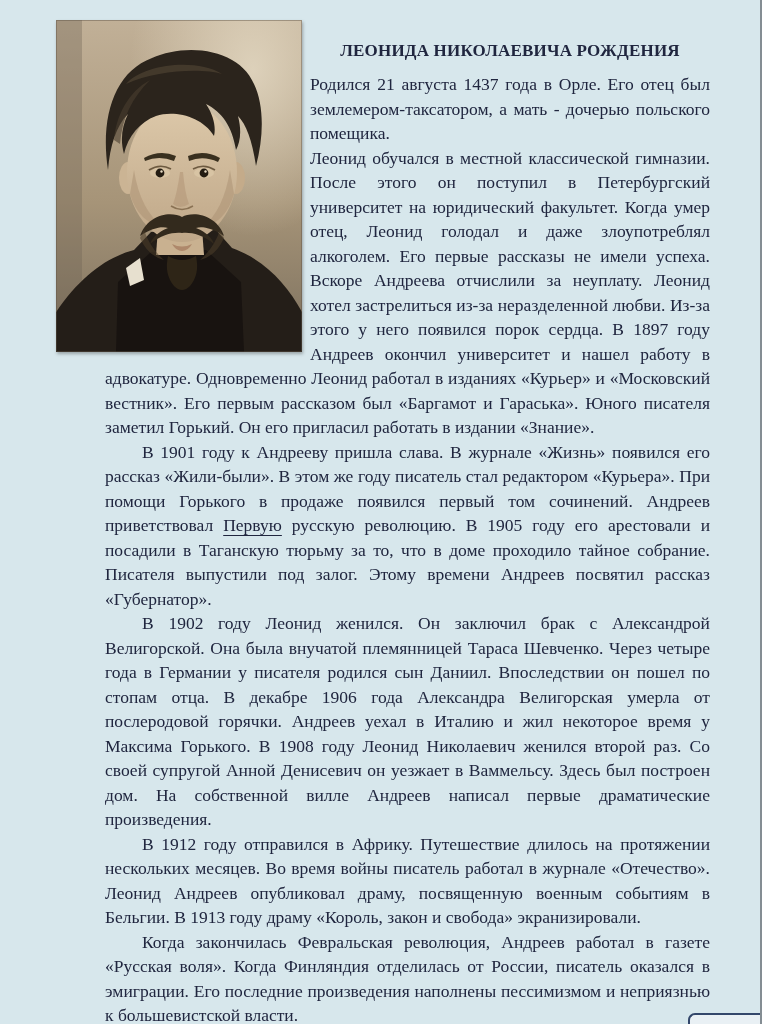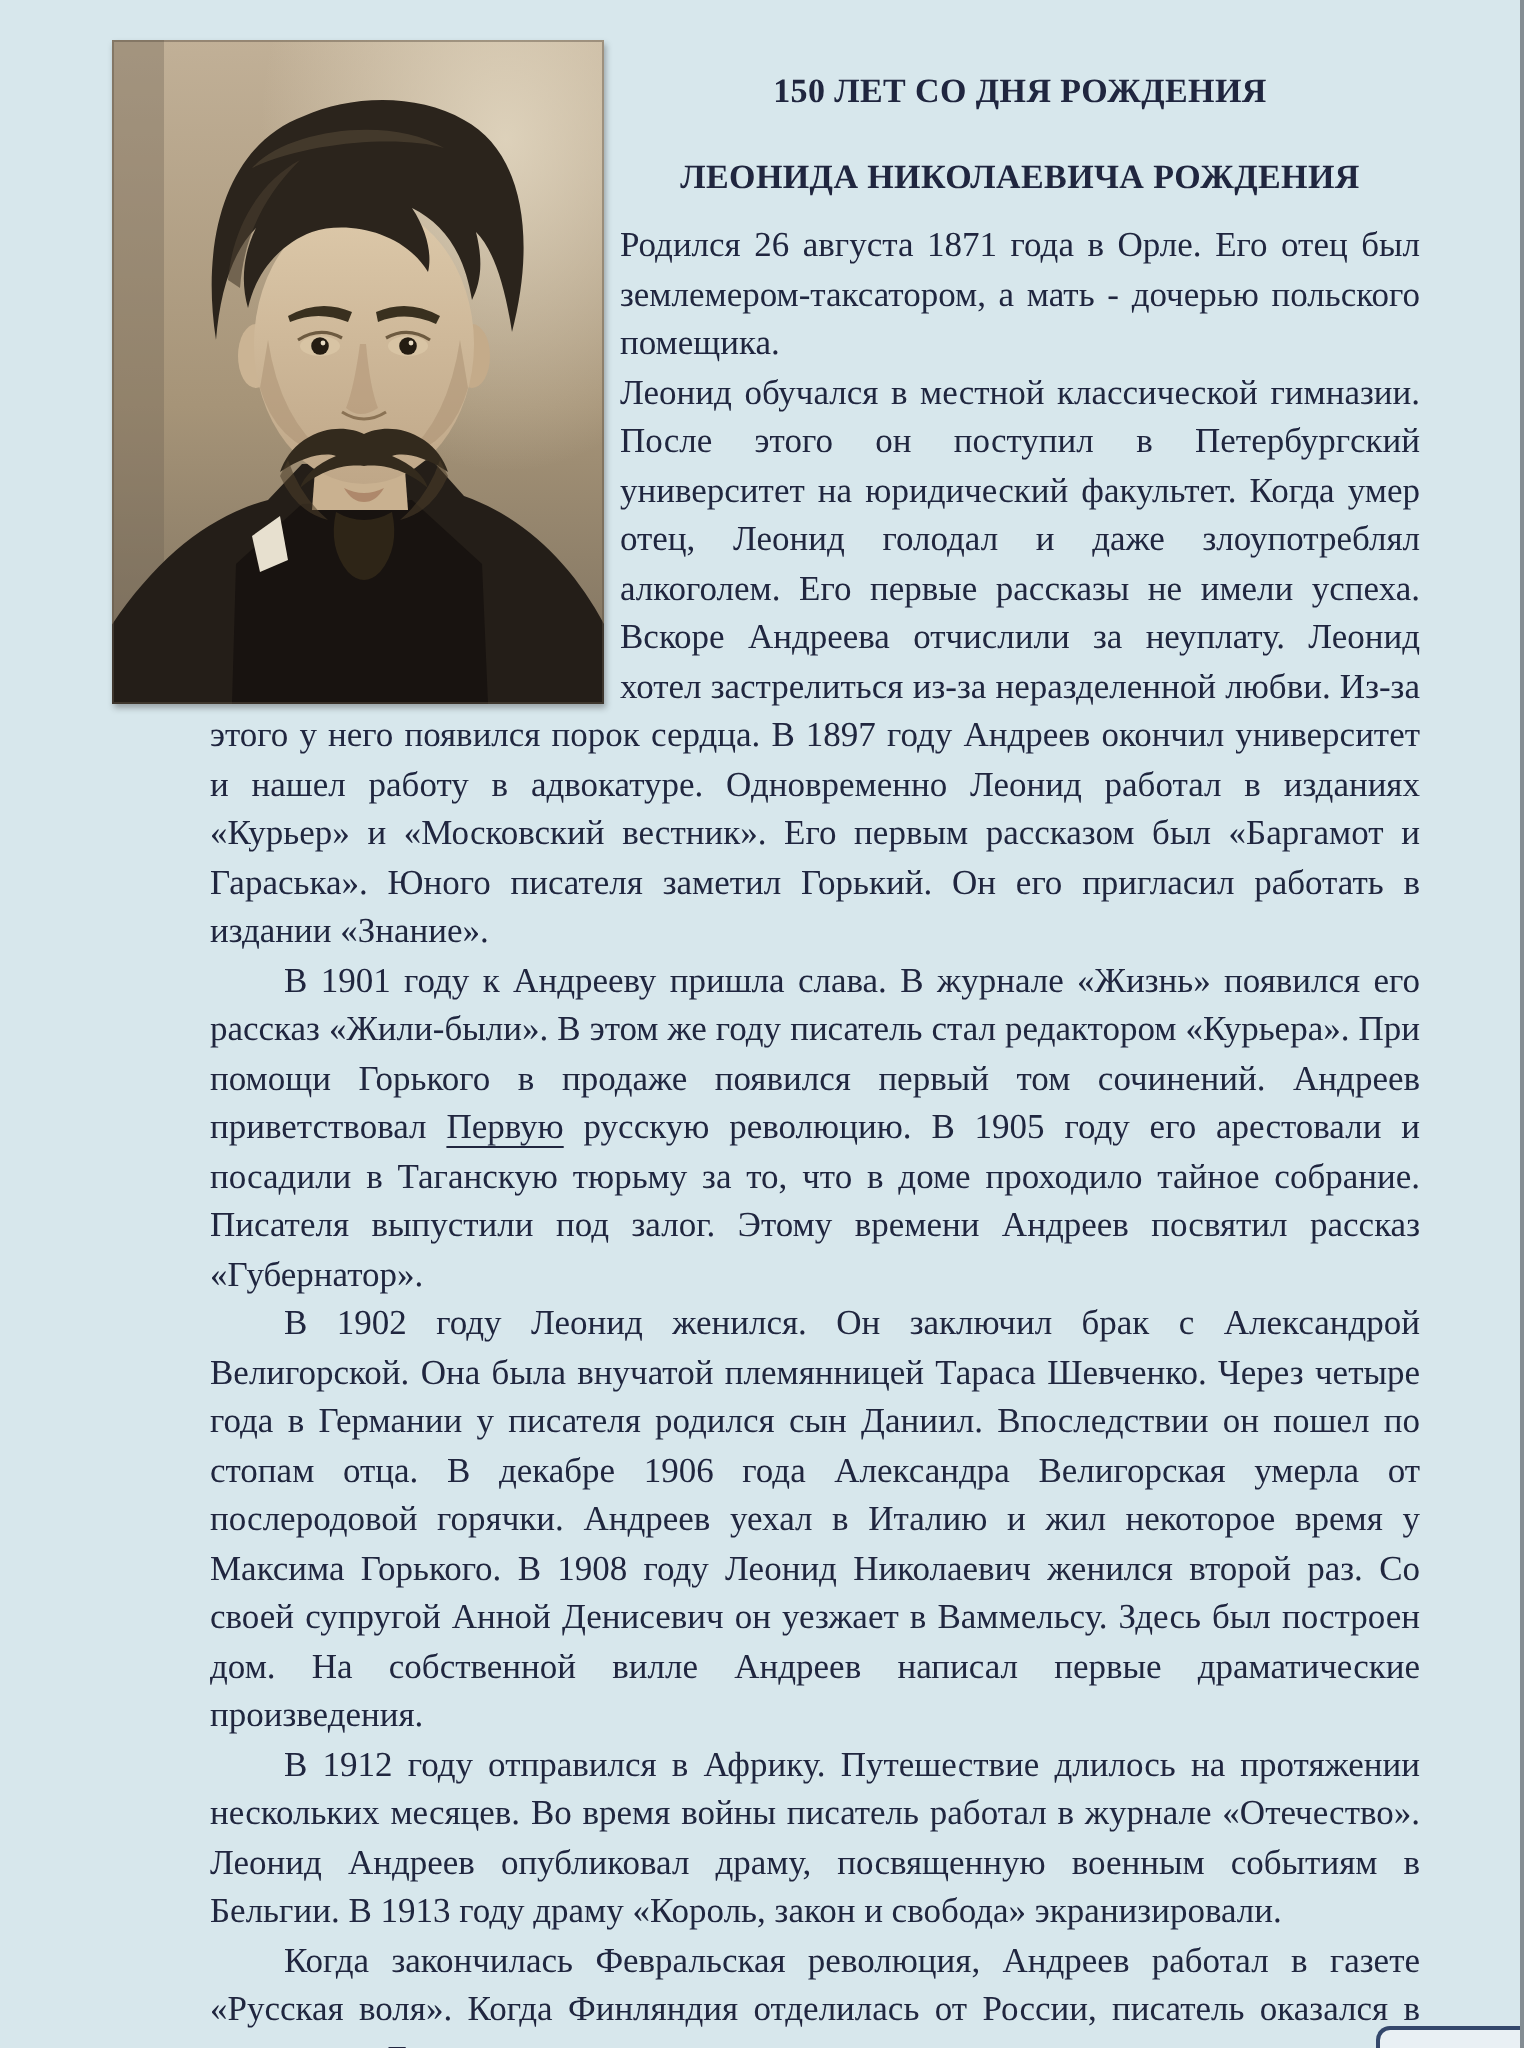--- a/index.html
+++ b/index.html
@@ -139,25 +139,24 @@
       <path d="M116,224 q10,5 20,0 q-4,7 -10,7 q-6,0 -10,-7 z" fill="#a87e62" opacity="0.8"></path>
 
       <path d="M112,236 q14,8 28,0 q4,18 -6,30 q-8,8 -16,0 q-10,-12 -6,-30 z" fill="#2e2517"></path>
       <path d="M88,210 q6,18 20,30 q-16,-4 -24,-22 z" fill="#4d3e29" opacity="0.55"></path>
       <path d="M164,210 q-6,18 -20,30 q16,-4 24,-22 z" fill="#4d3e29" opacity="0.55"></path>
 
       <rect x="0" y="0" width="246" height="332" fill="none" stroke="#5f5546" stroke-opacity="0.45" stroke-width="2"></rect>
     </svg>
   </div>
 
-  <h1 class="t1">150 ЛЕТ СО ДНЯ РОЖДЕНИЯ</h1>
   <h2 class="t2">ЛЕОНИДА НИКОЛАЕВИЧА РОЖДЕНИЯ</h2>
 
   <div class="article">
-    <p class="para">Родился 26 августа 1871 года в Орле. Его отец был землемером-таксатором, а мать - дочерью польского помещика.</p>
+    <p class="para">Родился 21 августа 1437 года в Орле. Его отец был землемером-таксатором, а мать - дочерью польского помещика.</p>
     <p class="para">Леонид обучался в местной классической гимназии. После этого он поступил в Петербургский университет на юридический факультет. Когда умер отец, Леонид голодал и даже злоупотреблял алкоголем. Его первые рассказы не имели успеха. Вскоре Андреева отчислили за неуплату. Леонид хотел застрелиться из-за неразделенной любви. Из-за этого у него появился порок сердца. В 1897 году Андреев окончил университет и нашел работу в адвокатуре. Одновременно Леонид работал в изданиях «Курьер» и «Московский вестник». Его первым рассказом был «Баргамот и Гараська». Юного писателя заметил Горький. Он его пригласил работать в издании «Знание».</p>
     <p class="para indent"><span>В 1901 году к Андрееву пришла слава. В журнале «Жизнь» появился его рассказ «Жили-были». В этом же году писатель стал редактором «Курьера». При помощи Горького в продаже появился первый том сочинений. Андреев приветствовал </span><span class="squiggle">Первую</span><span> русскую революцию. В 1905 году его арестовали и посадили в Таганскую тюрьму за то, что в доме проходило тайное собрание. Писателя выпустили под залог. Этому времени Андреев посвятил рассказ «Губернатор».</span></p>
     <p class="para indent">В 1902 году Леонид женился. Он заключил брак с Александрой Велигорской. Она была внучатой племянницей Тараса Шевченко. Через четыре года в Германии у писателя родился сын Даниил. Впоследствии он пошел по стопам отца. В декабре 1906 года Александра Велигорская умерла от послеродовой горячки. Андреев уехал в Италию и жил некоторое время у Максима Горького. В 1908 году Леонид Николаевич женился второй раз. Со своей супругой Анной Денисевич он уезжает в Ваммельсу. Здесь был построен дом. На собственной вилле Андреев написал первые драматические произведения.</p>
     <p class="para indent">В 1912 году отправился в Африку. Путешествие длилось на протяжении нескольких месяцев. Во время войны писатель работал в журнале «Отечество». Леонид Андреев опубликовал драму, посвященную военным событиям в Бельгии. В 1913 году драму «Король, закон и свобода» экранизировали.</p>
     <p class="para indent">Когда закончилась Февральская революция, Андреев работал в газете «Русская воля». Когда Финляндия отделилась от России, писатель оказался в эмиграции. Его последние произведения наполнены пессимизмом и неприязнью к большевистской власти.</p>
 
   </div>
 
   <div class="corner-box"></div>
 </div>

